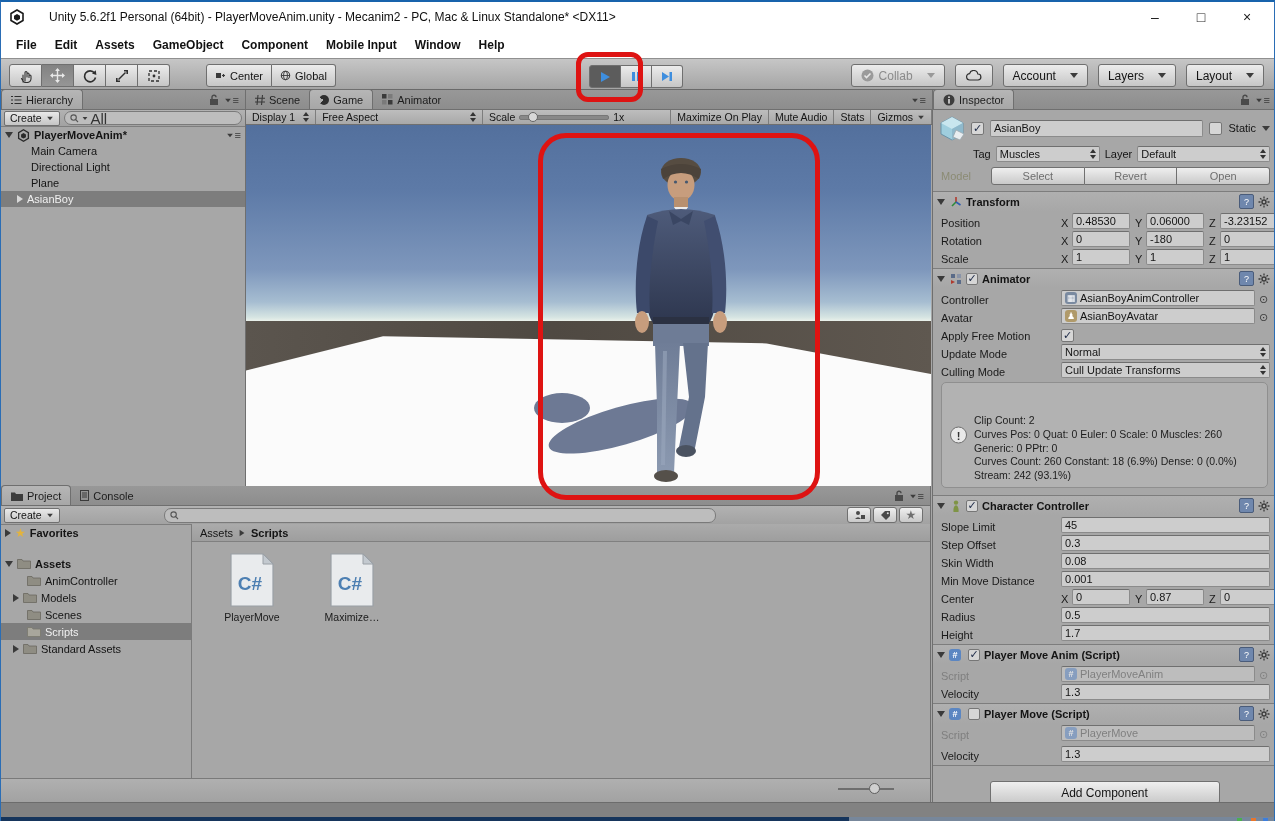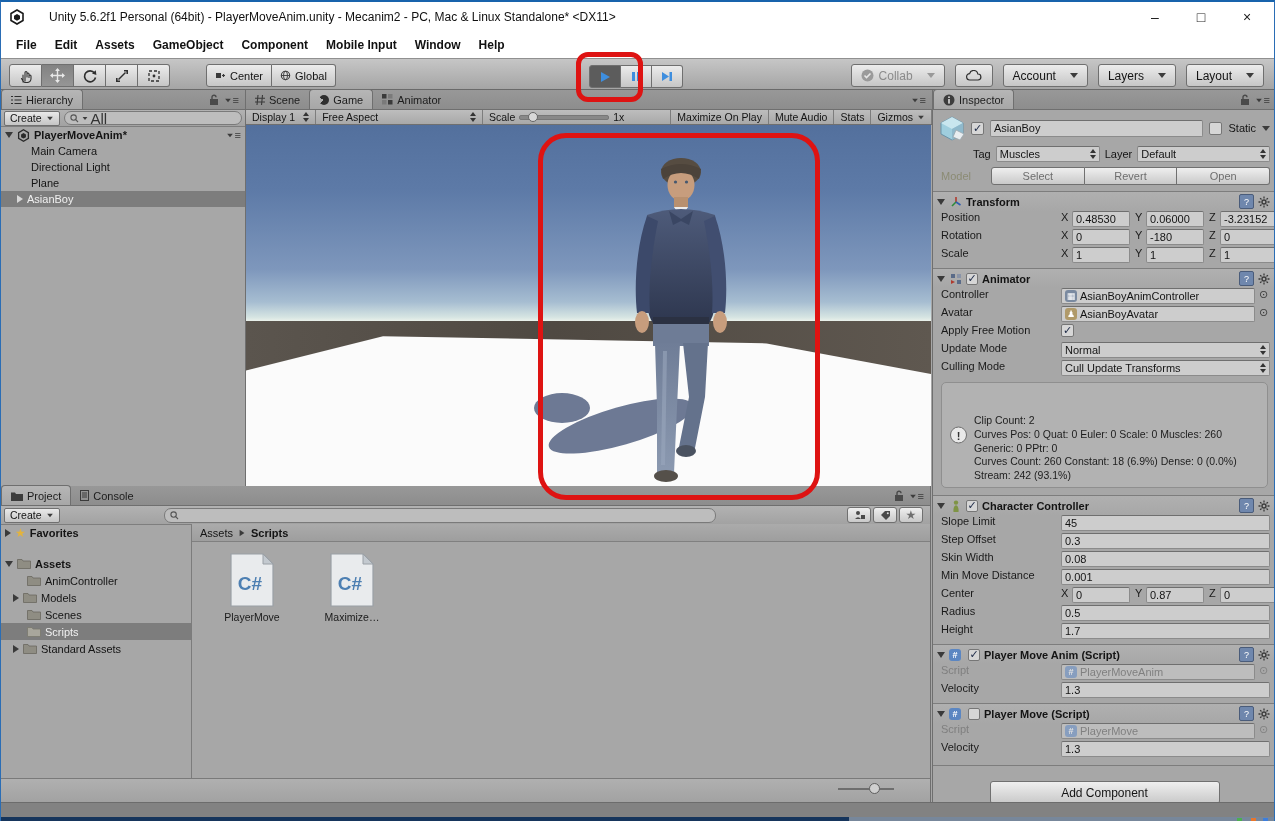--- a/index.html
+++ b/index.html
@@ -91,21 +91,21 @@
   .proj-right{position:absolute;left:191px;top:38px;right:0;bottom:24px;}
   .crumbbar{height:17px;background:linear-gradient(#ababab,#9e9e9e);border-bottom:1px solid #808080;display:flex;align-items:center;gap:6px;padding:0 8px;font-size:11px;}
   .files{display:flex;gap:28px;padding:10px 0 0 24px;}
   .file{width:72px;display:flex;flex-direction:column;align-items:center;gap:3px;}
   .file-label{font-size:10.5px;color:#1a1a1a;}
   .proj-bottom{position:absolute;left:0;bottom:0;width:100%;height:24px;background:linear-gradient(#b0b0b0,#a2a2a2);border-top:1px solid #7a7a7a;box-sizing:border-box;}
   .zoom-slider{position:absolute;right:36px;top:9px;width:56px;height:2px;background:#6e6e6e;}
   .zoom-thumb{position:absolute;left:55%;top:-5px;width:11px;height:11px;border-radius:50%;background:#cfcfcf;border:1px solid #5f5f5f;box-sizing:border-box;}
   
   .insp-body{position:absolute;top:20px;left:0;right:0;bottom:0;overflow:hidden;}
-  .irow{display:flex;align-items:flex-start;height:18px;padding:0 6px 0 8px;}
+  .irow{display:flex;align-items:flex-end;height:18px;padding:0 6px 0 8px;}
   .ilabel{width:120px;flex:none;font-size:11px;color:#1a1a1a;}
   .ilabel.dim{color:#7f7f7f;}
   .axis{width:9px;flex:none;margin-right:2px;color:#1a1a1a;}
   .vfield{width:50px;flex:none;}
   .grow{flex:1;}
   .pick{width:13px;flex:none;text-align:center;color:#3a3a3a;font-size:11px;margin-left:2px;}
   .comp-hdr{display:flex;align-items:center;height:19px;gap:4px;padding:0 6px 0 4px;border-top:1px solid #7d7d7d;background:linear-gradient(#b0b0b0,#a7a7a7);}
   .comp-title{font-weight:bold;font-size:11px;flex:1;}
   .help-icon{width:13px;height:13px;background:#6f87ad;border:1px solid #4a5c7a;border-radius:2px;color:#fff;font-size:9px;display:flex;align-items:center;justify-content:center;flex:none;}
   .gear-icon{flex:none;}

